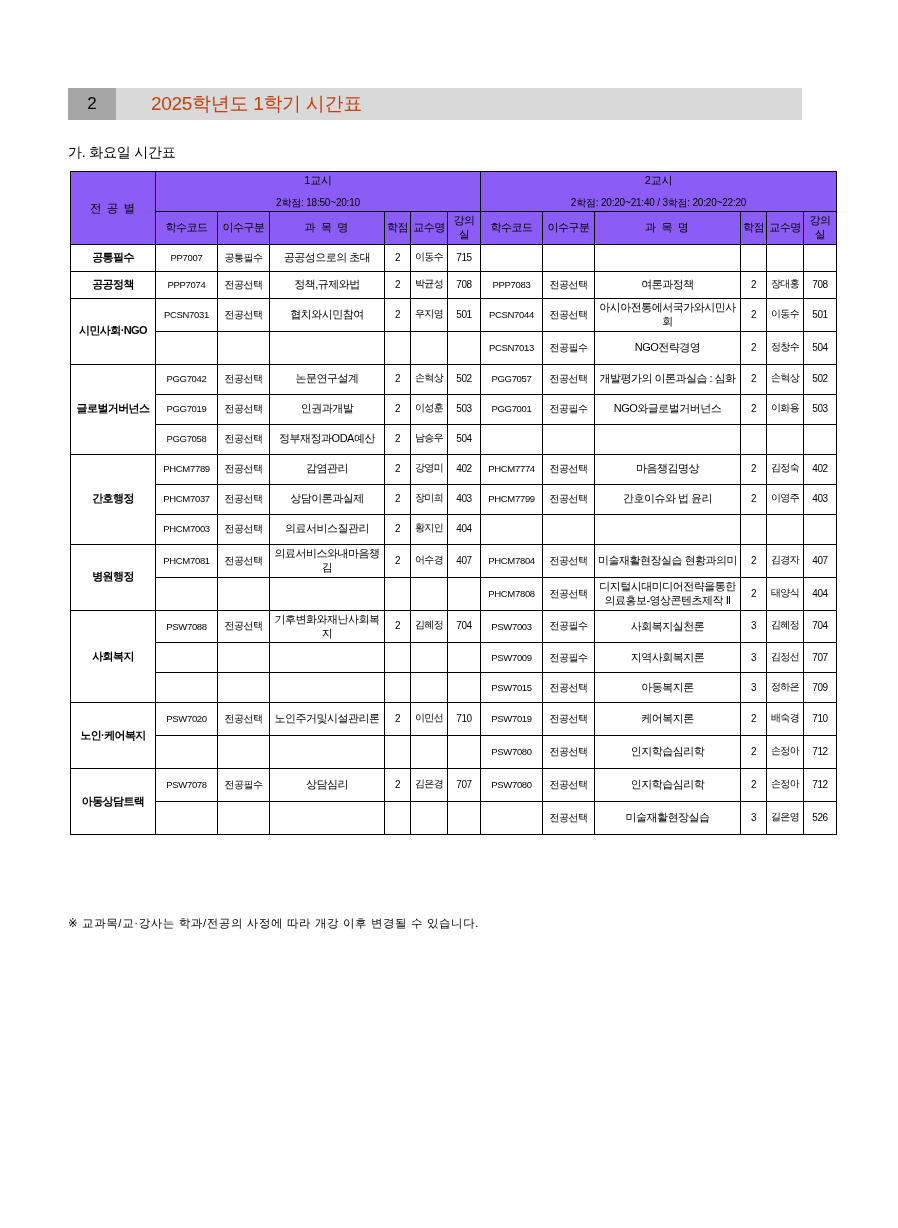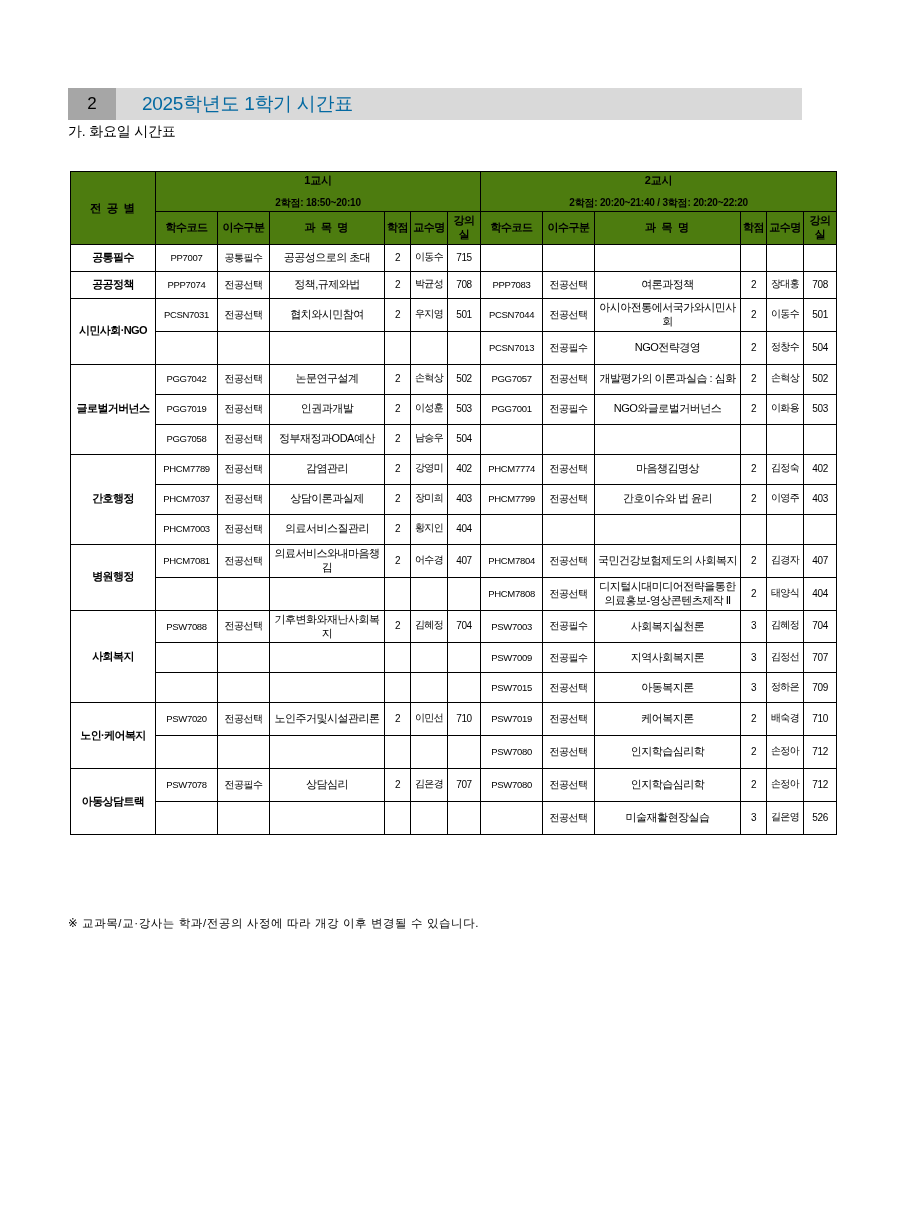--- a/index.html
+++ b/index.html
@@ -40,31 +40,31 @@
     justify-content: center;
     font-size: 17px;
     font-weight: 400;
     color: #000;
   }
   .heading-title {
     flex: 1;
     background: #d9d9d9;
     display: flex;
     align-items: center;
-    padding-left: 26px;
+    padding-left: 35px;
     font-size: 19px;
     letter-spacing: -0.3px;
-    color: #0369a1;
+    color: #c2410c;
   }
 
   
   .sub-heading {
     position: absolute;
     left: 68px;
-    top: 123px;
+    top: 144px;
     font-size: 14px;
     letter-spacing: -0.2px;
   }
 
   
   .tt-wrap {
     position: absolute;
     left: 70px;
     top: 171px;
     width: 758px;
@@ -79,22 +79,22 @@
   table.tt th, table.tt td {
     border: 1px solid #000;
     text-align: center;
     vertical-align: middle;
     padding: 2px 1px;
     line-height: 1.25;
     word-break: break-all;
     background: #fff;
   }
   table.tt thead th {
-    background: #4d7c0f;
-    font-weight: 700;
+    background: #8b5cf6;
+    font-weight: 400;
   }
   th.hdr-major {
     font-size: 11.5px;
     letter-spacing: 1px;
   }
   th.hdr-period {
     font-size: 11px;
     font-weight: 400;
     letter-spacing: -0.2px;
   }
@@ -340,21 +340,21 @@
           <tr class="group-start" style="height: 33px;">
             <td class="major" rowspan="2">병원행정</td>
             <td class="code">PHCM7081</td>
             <td class="type">전공선택</td>
             <td class="name">의료서비스와내마음챙김</td>
             <td class="credit">2</td>
             <td class="prof">어수경</td>
             <td class="room">407</td>
             <td class="code">PHCM7804</td>
             <td class="type">전공선택</td>
-            <td class="name">국민건강보험제도의 사회복지</td>
+            <td class="name">미술재활현장실습 현황과의미</td>
             <td class="credit">2</td>
             <td class="prof">김경자</td>
             <td class="room">407</td>
           </tr>
           <tr class="sub" style="height: 33px;">
             <td class="code"></td>
             <td class="type"></td>
             <td class="name"></td>
             <td class="credit"></td>
             <td class="prof"></td>

